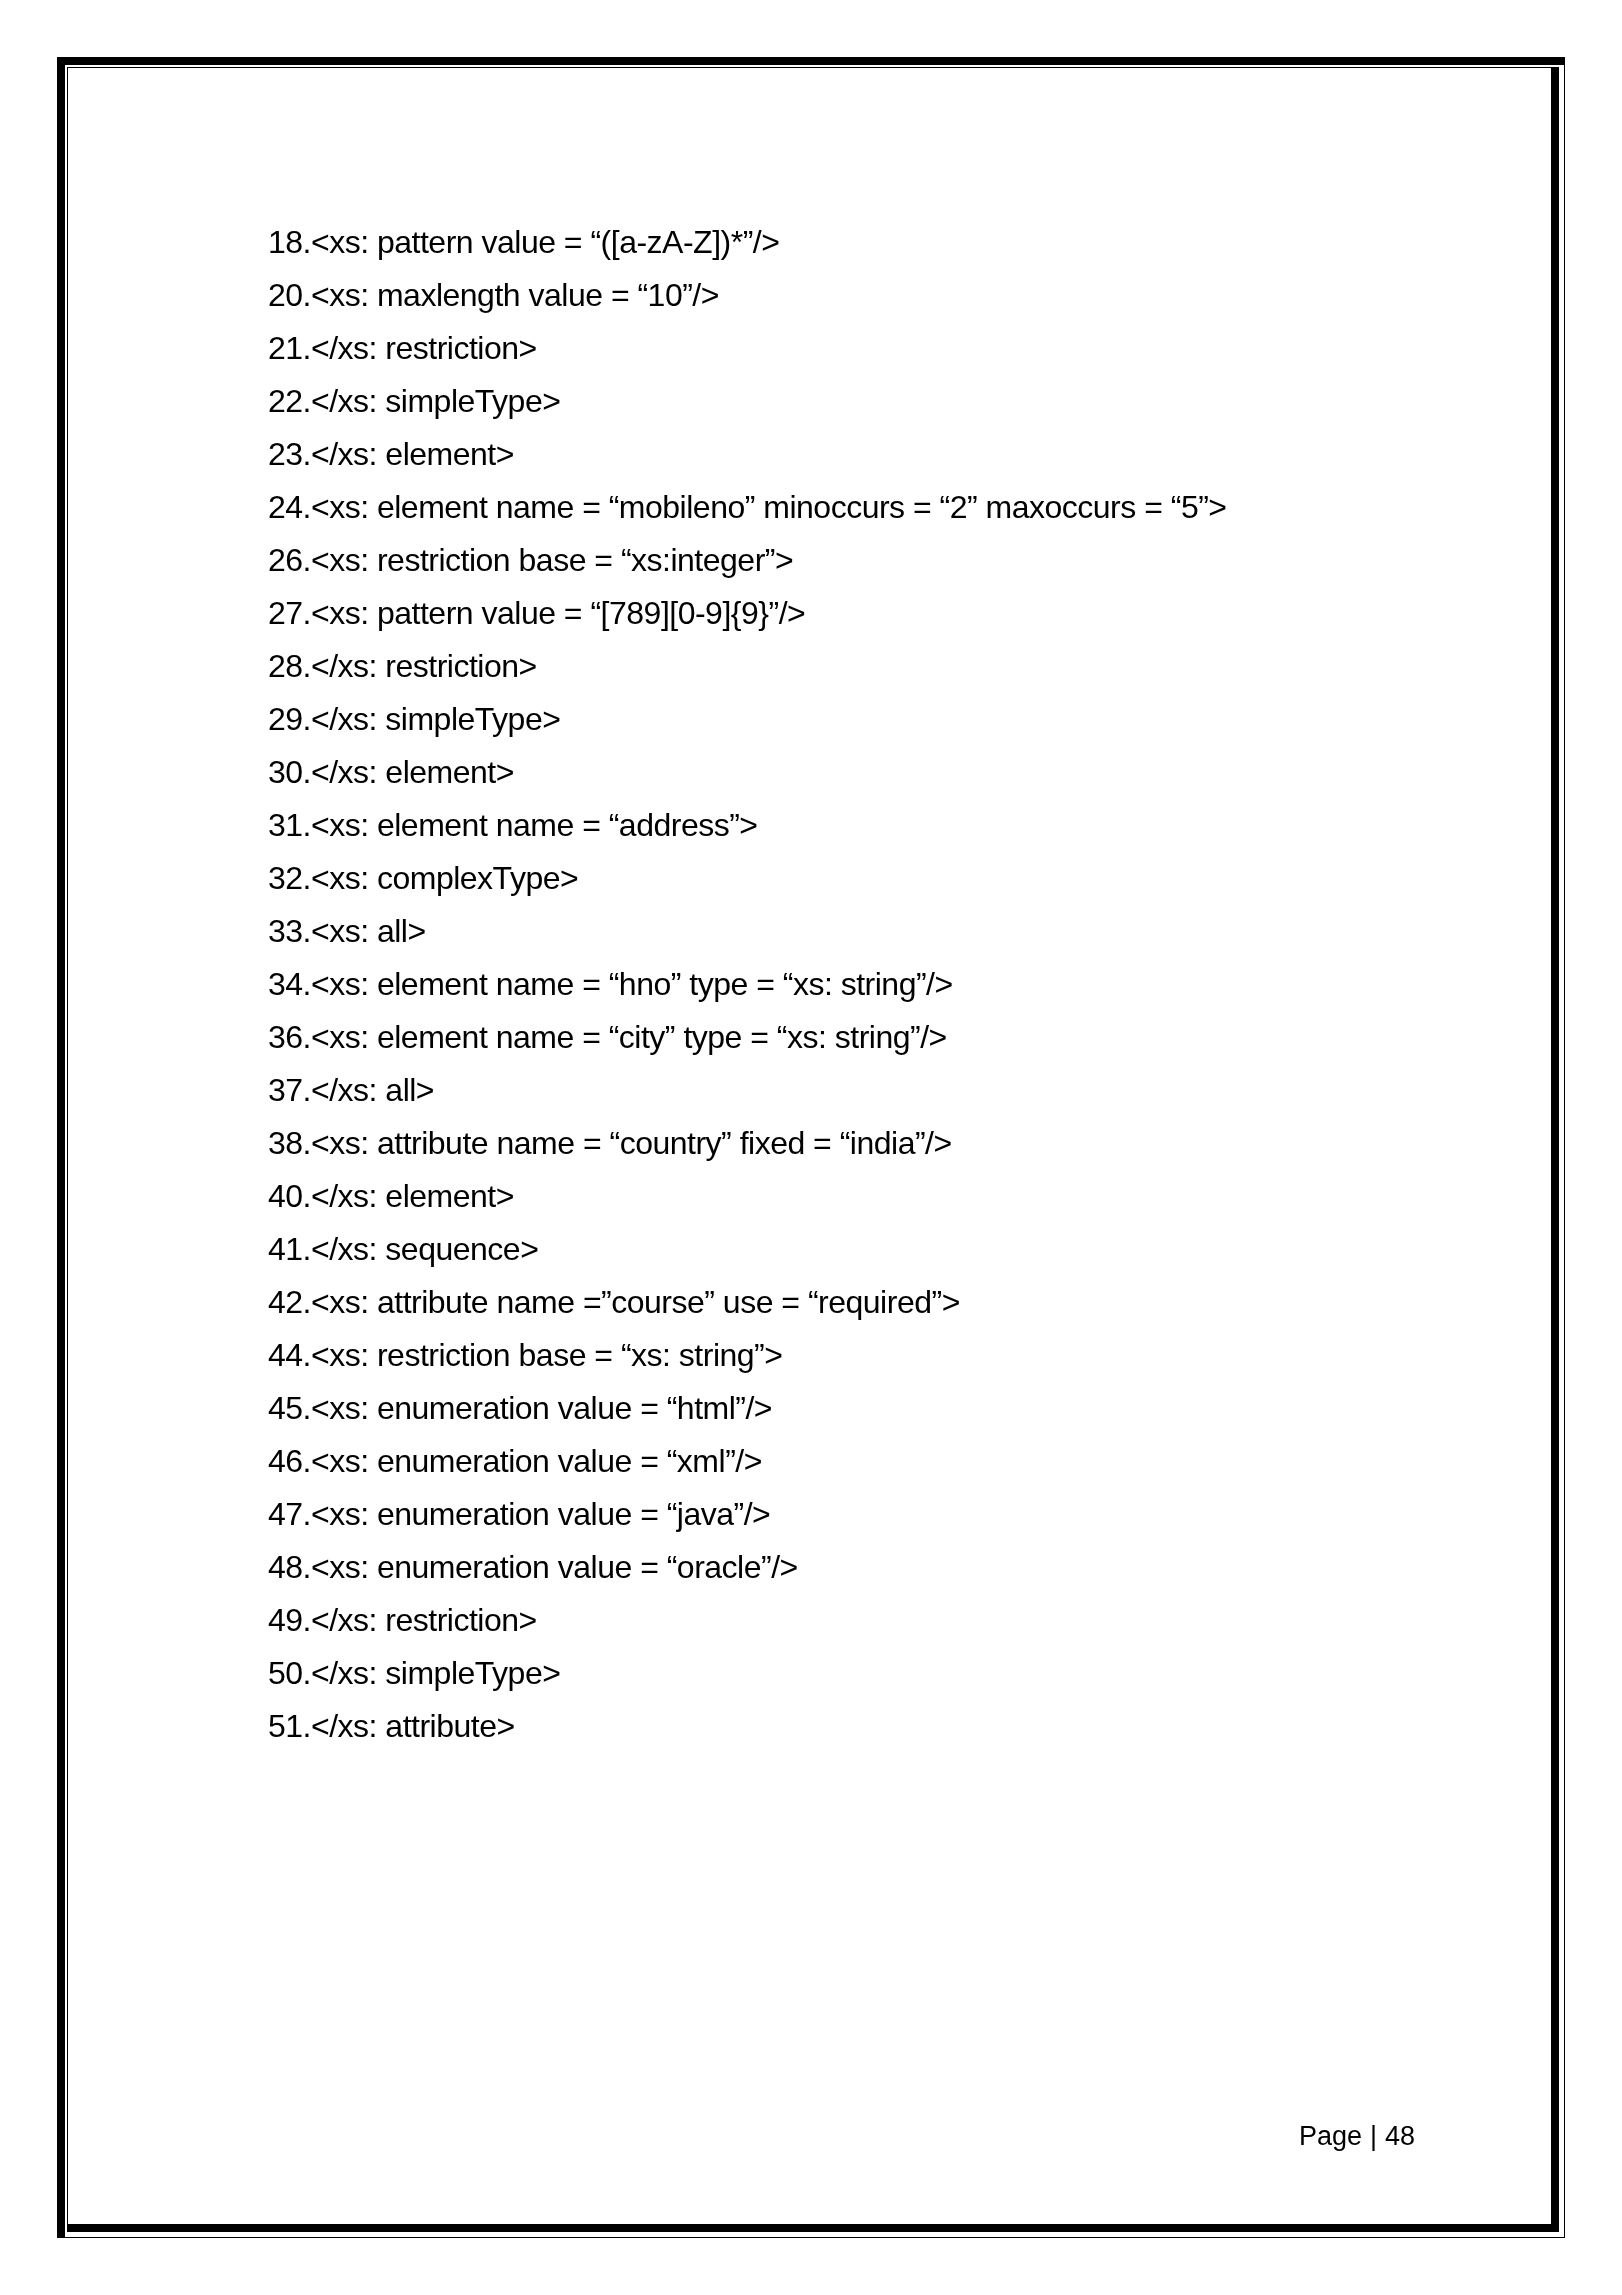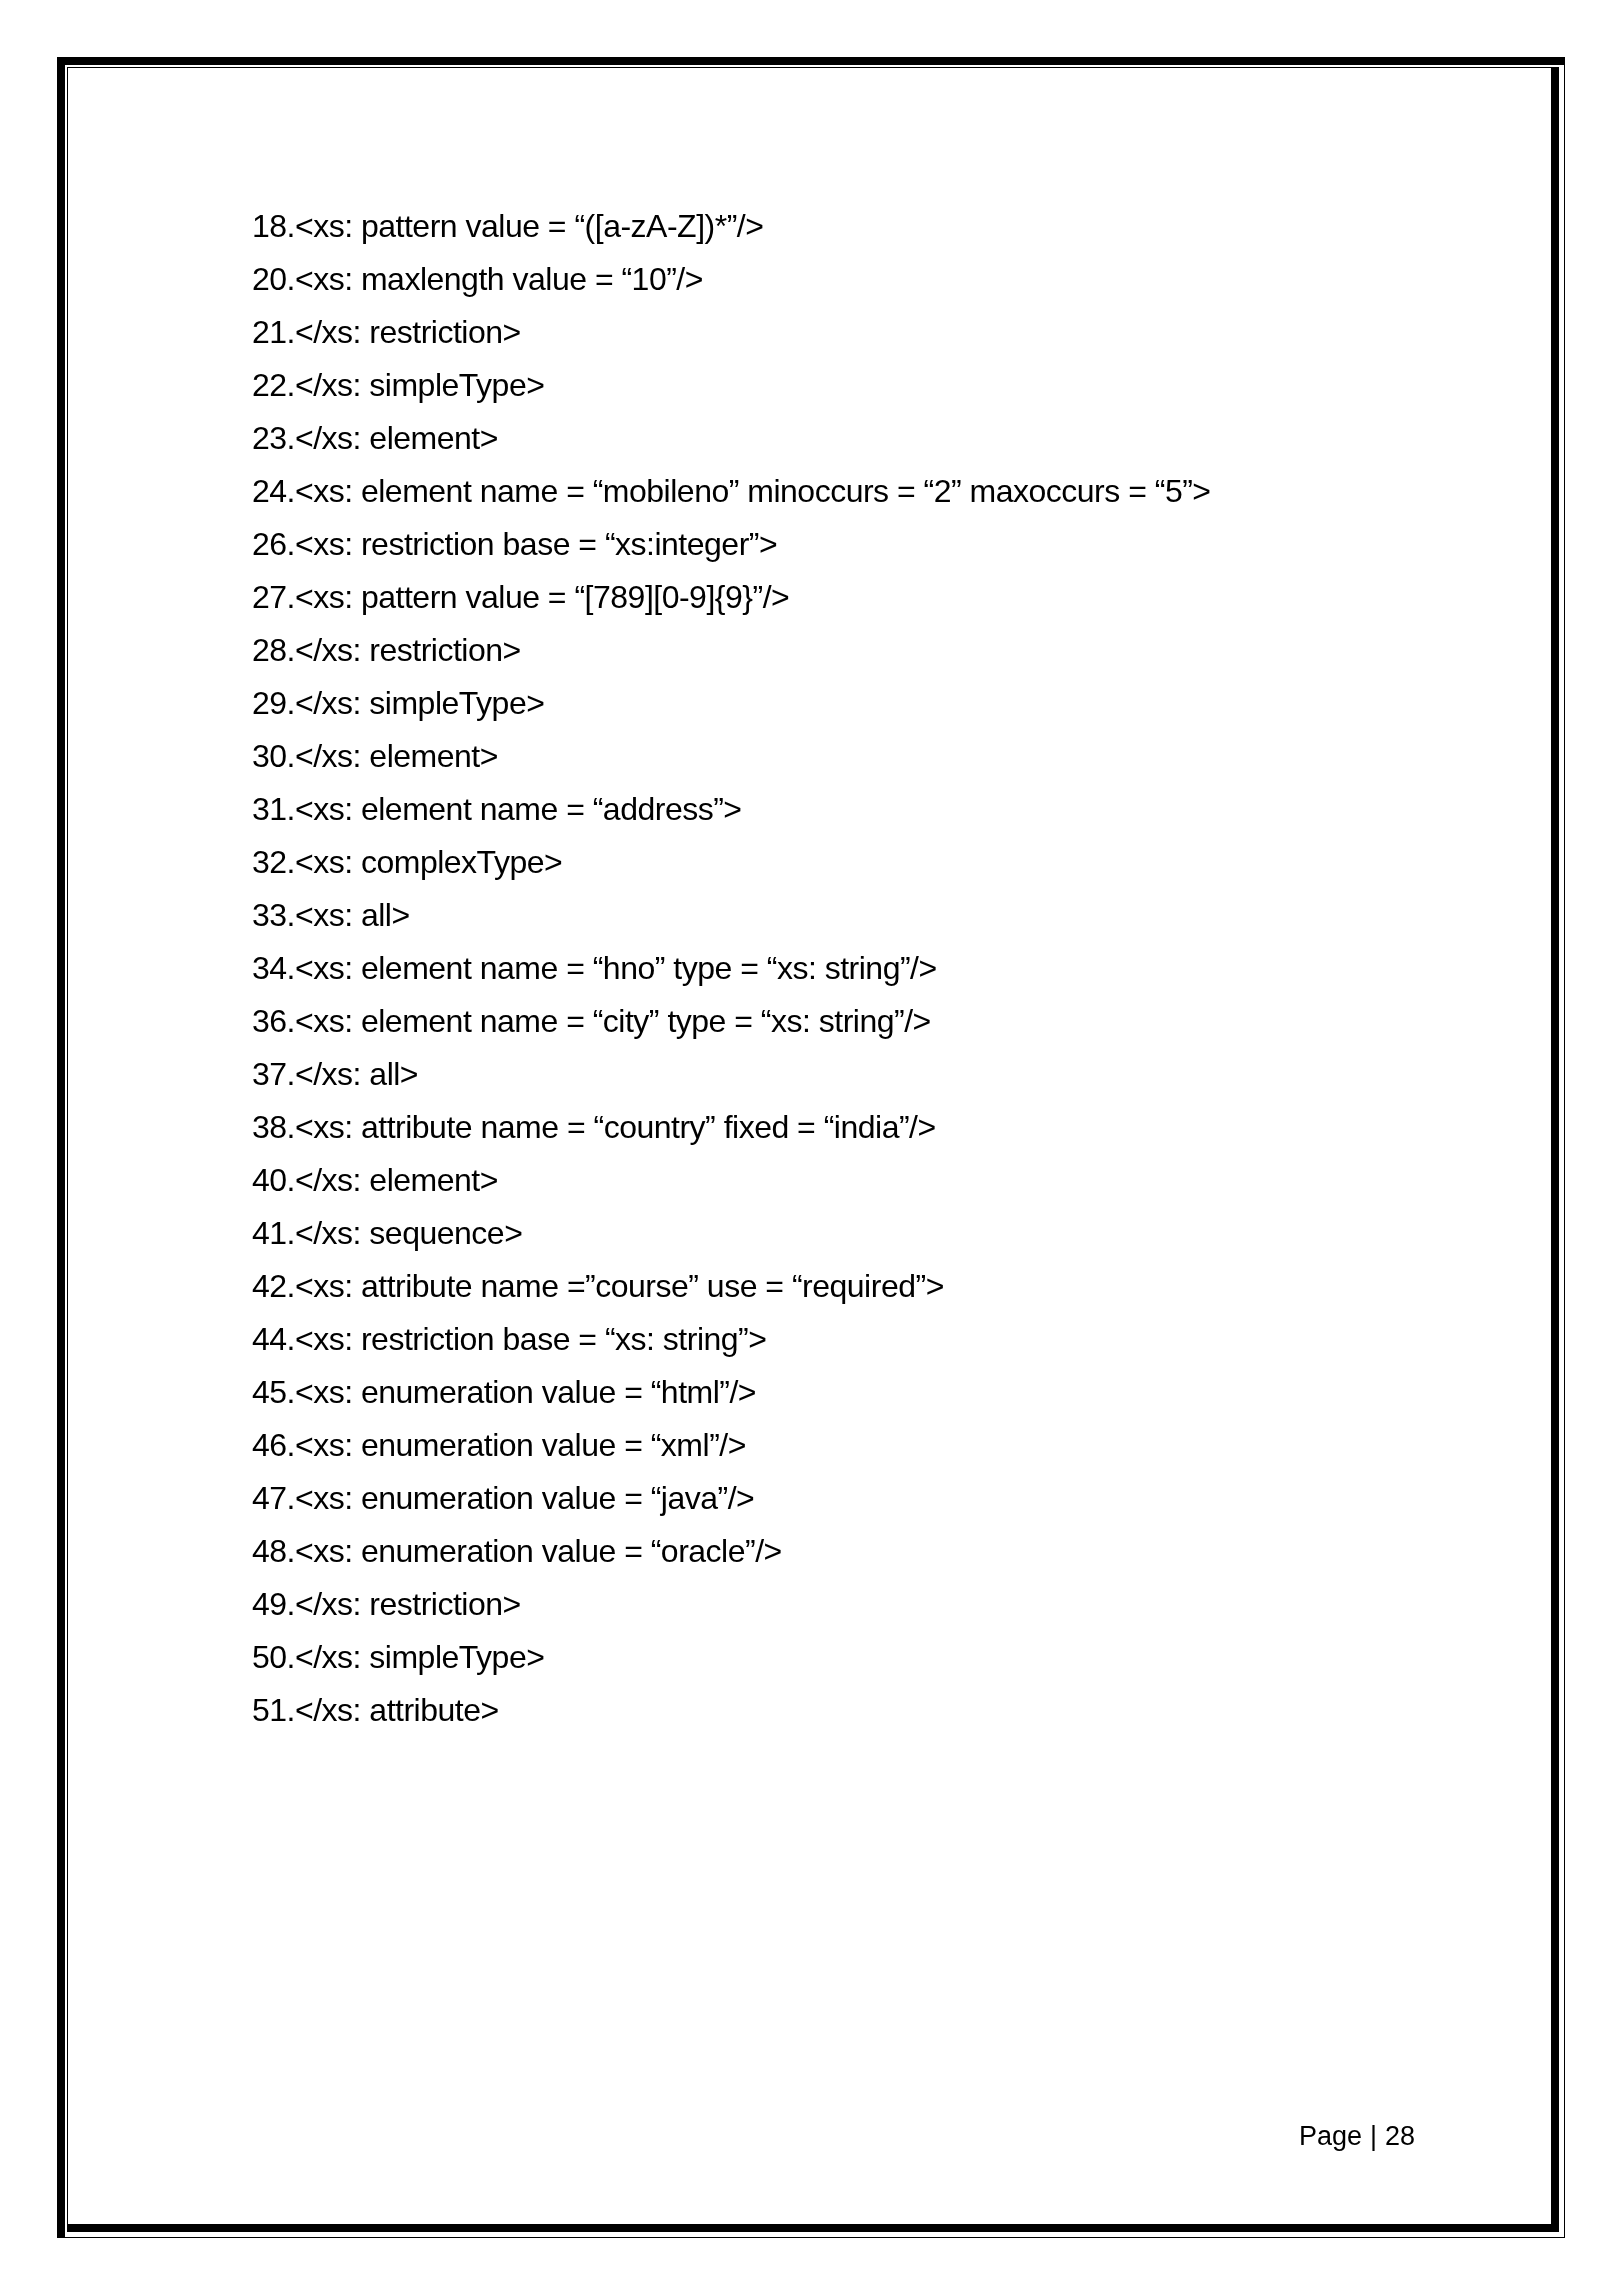--- a/index.html
+++ b/index.html
@@ -37,21 +37,21 @@
       box-sizing: border-box;
       border-top: 1.6px solid #000;
       border-left: 1.6px solid #000;
       border-right: 8px solid #000;
       border-bottom: 8px solid #000;
     }
     .code-listing {
       position: absolute;
       left: 252px;
       top: 200px;
-      margin: 0;
+      margin: 16px;
       padding: 0;
       list-style: none;
     }
     .code-line {
       font-size: 32px;
       line-height: 53px;
       height: 53px;
       white-space: pre;
       letter-spacing: -0.5px;
     }
@@ -99,14 +99,14 @@
   <li class="code-line">44.&lt;xs: restriction base = “xs: string”&gt;</li>
   <li class="code-line">45.&lt;xs: enumeration value = “html”/&gt;</li>
   <li class="code-line">46.&lt;xs: enumeration value = “xml”/&gt;</li>
   <li class="code-line">47.&lt;xs: enumeration value = “java”/&gt;</li>
   <li class="code-line">48.&lt;xs: enumeration value = “oracle”/&gt;</li>
   <li class="code-line">49.&lt;/xs: restriction&gt;</li>
   <li class="code-line">50.&lt;/xs: simpleType&gt;</li>
   <li class="code-line">51.&lt;/xs: attribute&gt;</li>
 </ol>
 
-<div class="page-footer"><span>Page</span><span class="footer-sep">|</span><span>28</span></div>
+<div class="page-footer"><span>Page</span><span class="footer-sep">|</span><span>48</span></div>
 
 
 </body></html>

